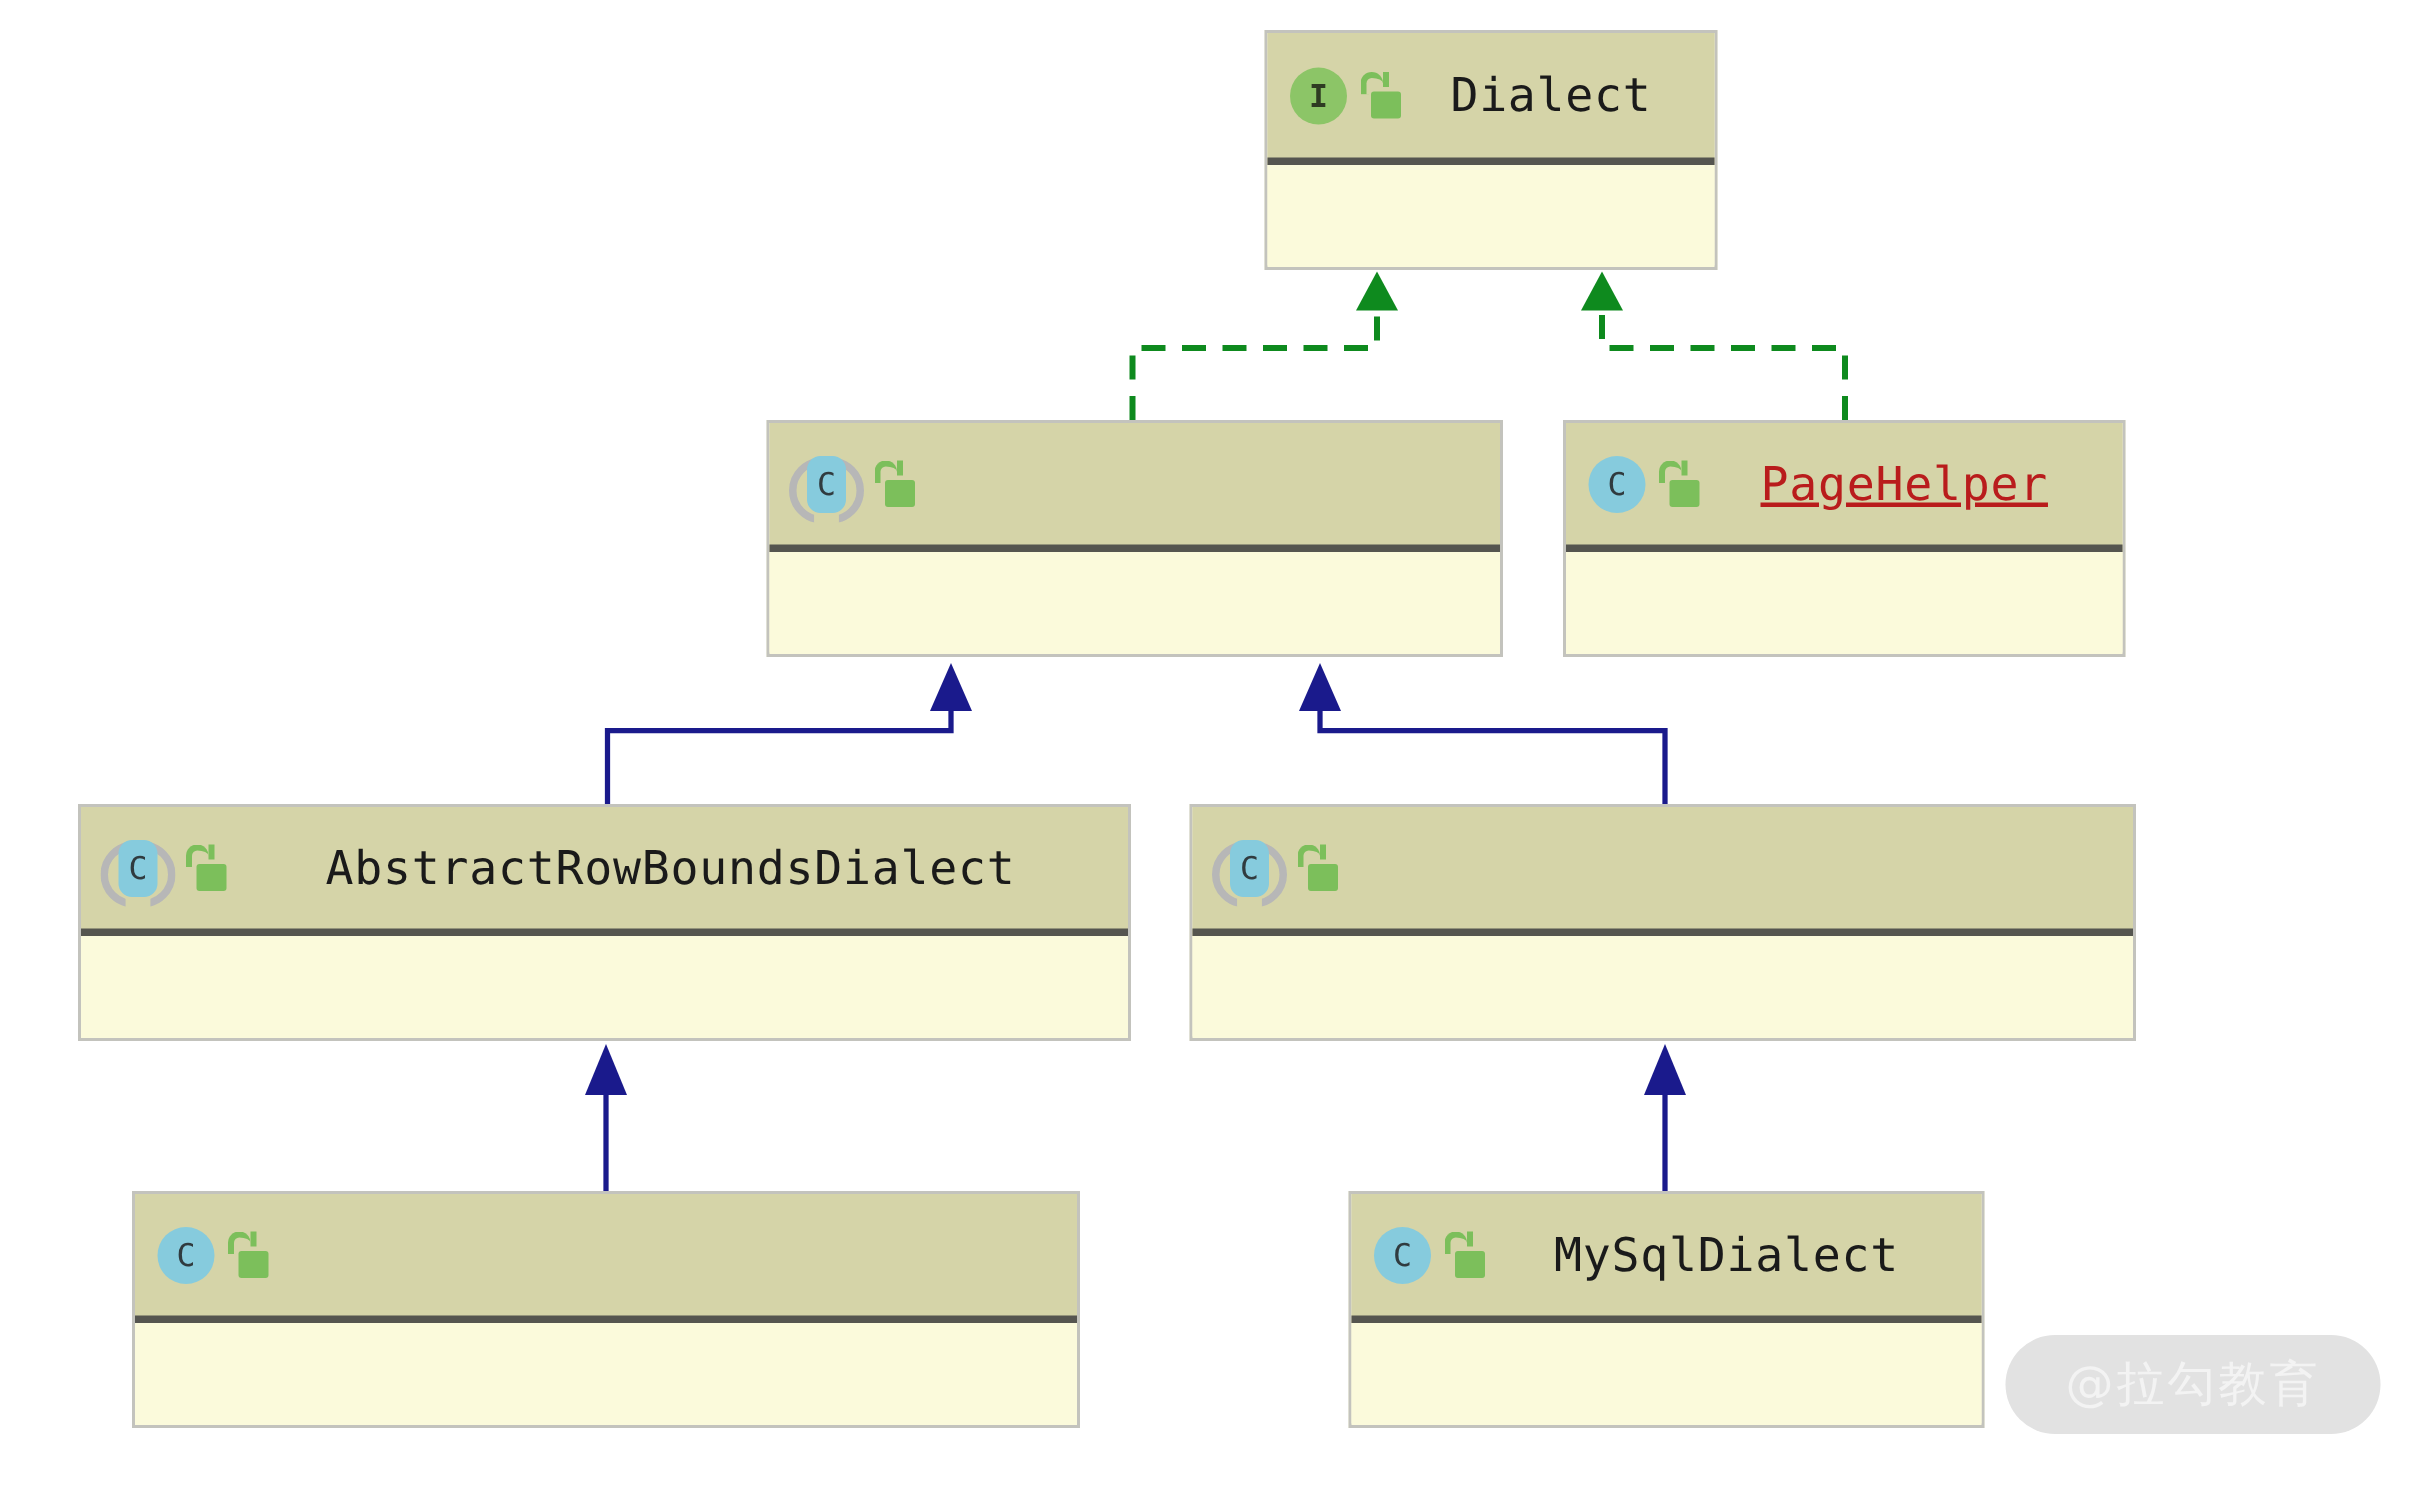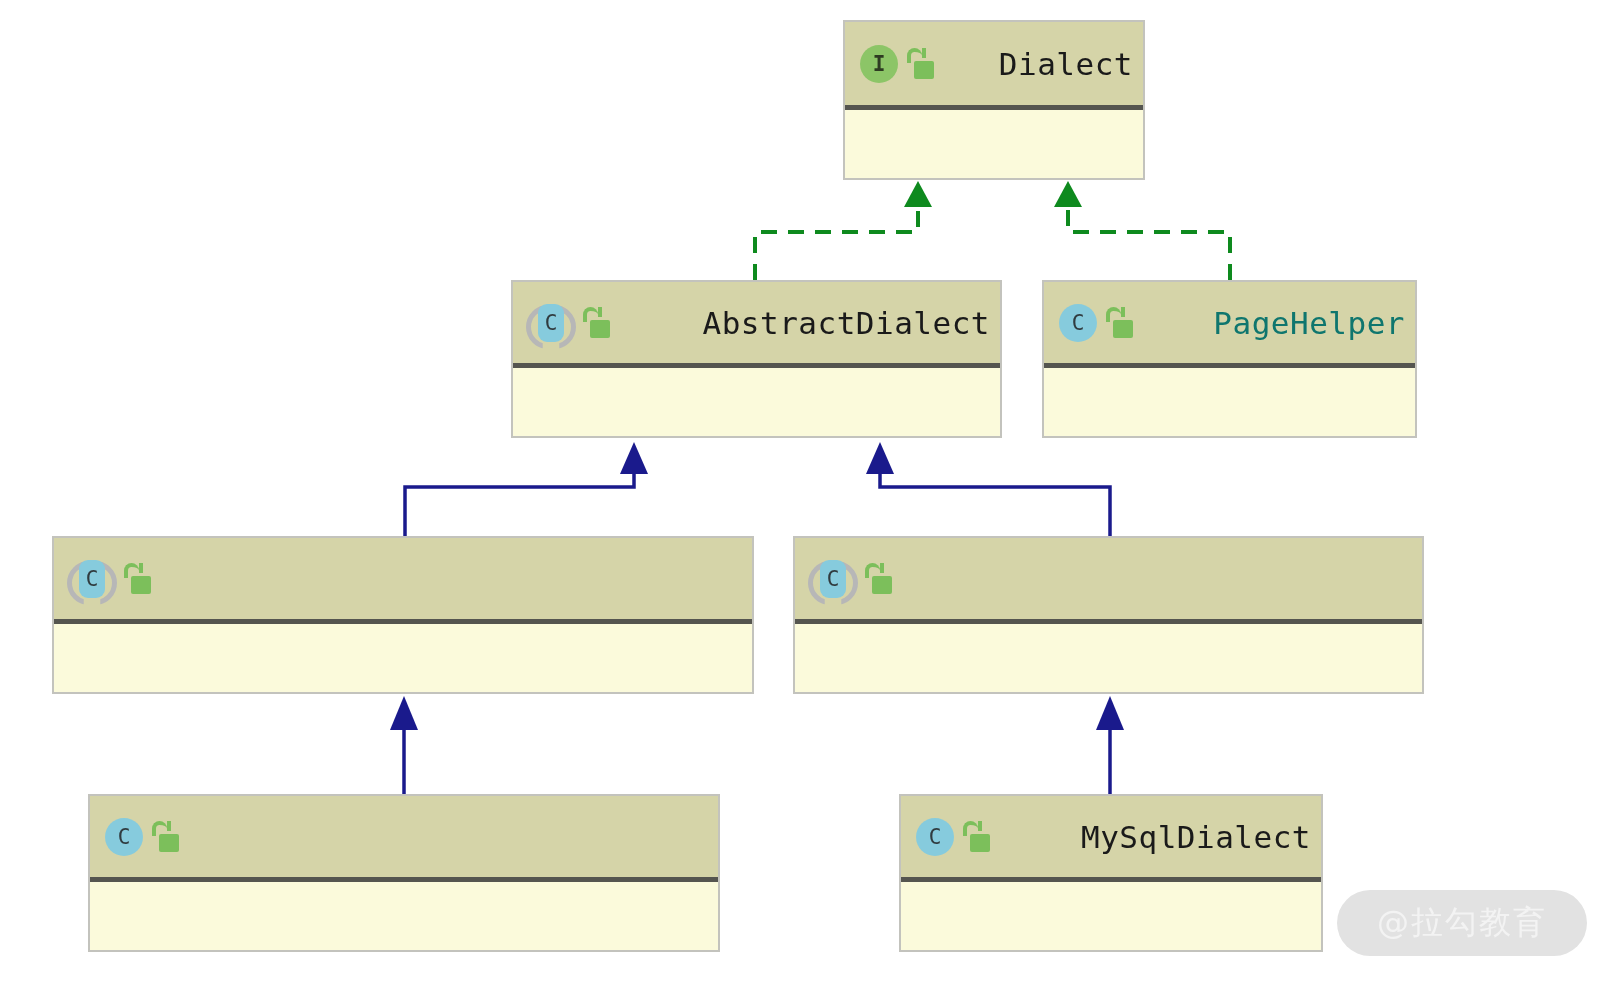--- a/index.html
+++ b/index.html
@@ -42,28 +42,28 @@
     box-sizing: border-box;
     height: 62px;
     padding: 0 10px 0 14px;
   }
   .node-body {
     background: #fbfadb;
     box-sizing: border-box;
   }
   .node-title {
     flex: 1;
-    text-align: right;
+    text-align: center;
     font-size: 31px;
     letter-spacing: 0.5px;
     color: #1a1a1a;
     white-space: nowrap;
     font-family: "DejaVu Sans Mono", "Liberation Mono", monospace;
   }
-  .node-title.highlight { color: #0f766e; }
+  .node-title.highlight { color: #b91c1c; text-decoration: underline; }
 
   
   .ico-wrap {
     display: flex;
     align-items: center;
     gap: 6px;
     flex: 0 0 auto;
   }
   .ico-kind {
     position: relative;
@@ -229,21 +229,20 @@
         <span class="ico-kind abs">
           <span class="arc l"></span>
             <span class="arc r"></span>
           <span class="disc">C</span>
         </span>
         <span class="ico-lock">
           <span class="shackle"></span>
             <span class="body"></span>
         </span>
       </span>
-      <span class="node-title">AbstractDialect</span>
     </div>
     <div class="node-body" style="height:67px;"></div>
   </div>
 
   <div class="node" style="left:1042px; top:280px; width:375px; height:158px;">
     <div class="node-header" style="height:86px;">
       <span class="ico-wrap">
         <span class="ico-kind cls">
           <span class="disc">C</span>
         </span>
@@ -263,20 +262,21 @@
         <span class="ico-kind abs">
           <span class="arc l"></span>
             <span class="arc r"></span>
           <span class="disc">C</span>
         </span>
         <span class="ico-lock">
           <span class="shackle"></span>
             <span class="body"></span>
         </span>
       </span>
+      <span class="node-title">AbstractRowBoundsDialect</span>
     </div>
     <div class="node-body" style="height:67px;"></div>
   </div>
 
   <div class="node" style="left:793px; top:536px; width:631px; height:158px;">
     <div class="node-header" style="height:86px;">
       <span class="ico-wrap">
         <span class="ico-kind abs">
           <span class="arc l"></span>
             <span class="arc r"></span>

